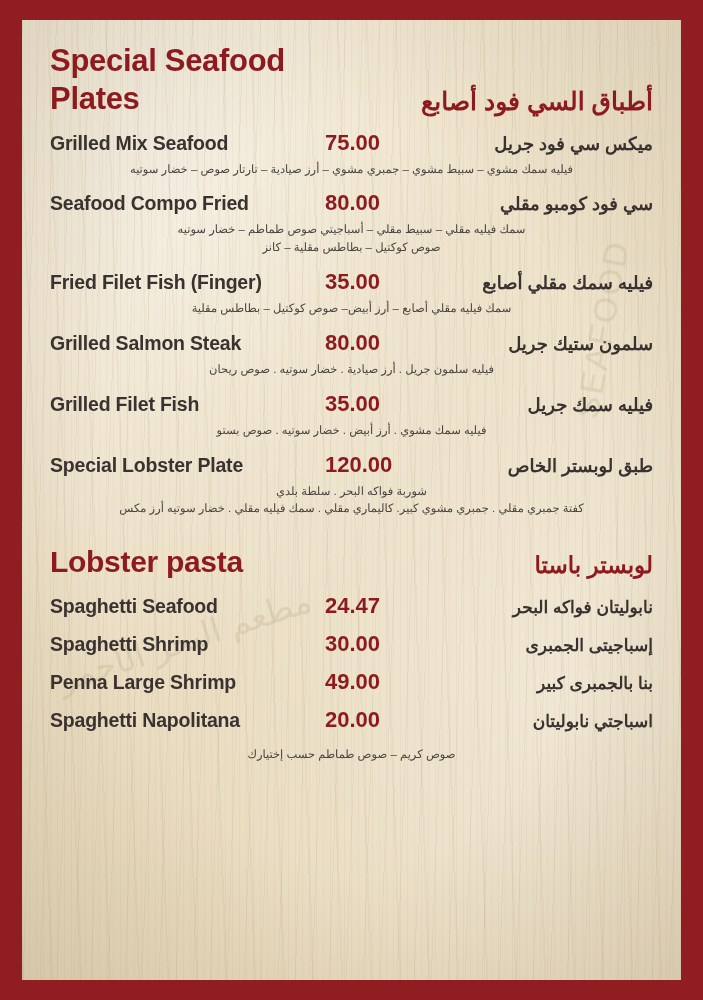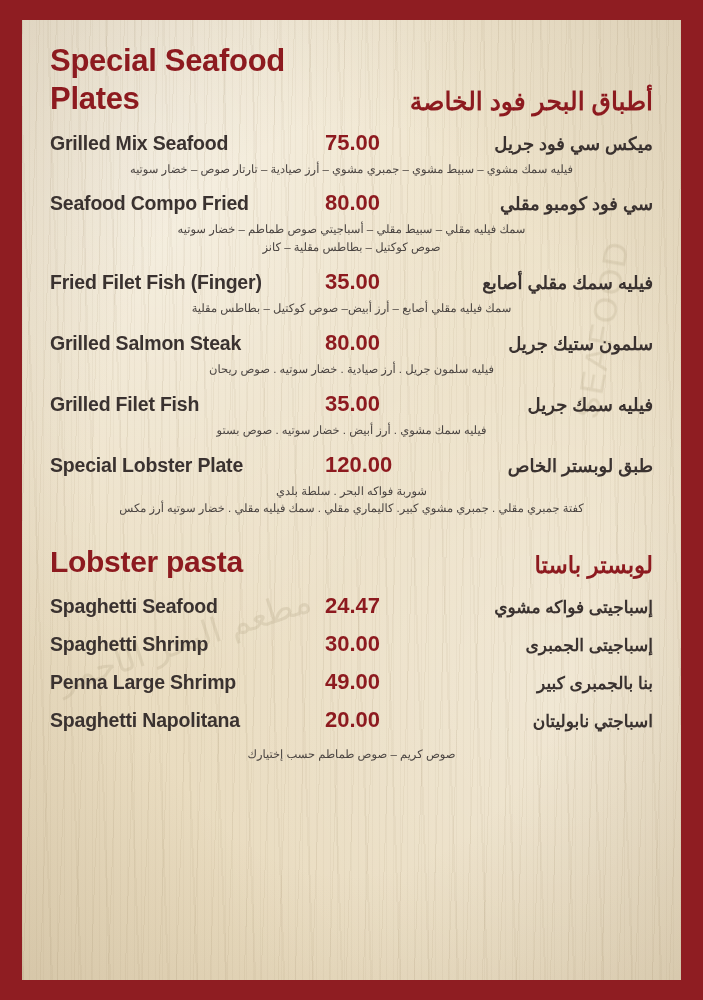--- a/index.html
+++ b/index.html
@@ -171,21 +171,21 @@
 
     <div class="watermark">
       <div class="wm-text wm1">مطعم البحر الأحمر</div>
       <div class="wm-text wm2">SEAFOOD</div>
     </div>
 
     <div class="content">
 
       <div class="section-head">
         <div class="section-title-en">Special Seafood Plates</div>
-        <div class="section-title-ar">أطباق البحر فود الخاصة</div>
+        <div class="section-title-ar">أطباق السي فود أصابع</div>
       </div>
 
       <div class="item">
         <div class="item-row">
           <div class="item-en">Grilled Mix Seafood</div>
           <div class="item-price">75.00</div>
           <div class="item-ar">ميكس سي فود جريل</div>
         </div>
         <div class="desc">
           <span class="desc-line">فيليه سمك مشوي – سبيط مشوي – جمبري مشوي – أرز صيادية – تارتار صوص – خضار سوتيه</span>
@@ -253,21 +253,21 @@
 
       <div class="section-head">
         <div class="section-title-en lobster">Lobster pasta</div>
         <div class="section-title-ar lobster">لوبستر باستا</div>
       </div>
 
       <div class="item pasta-item">
         <div class="item-row">
           <div class="item-en">Spaghetti Seafood</div>
           <div class="item-price">24.47</div>
-          <div class="item-ar">إسباجيتى فواكه مشوي</div>
+          <div class="item-ar">نابوليتان فواكه البحر</div>
         </div>
       </div>
 
       <div class="item pasta-item">
         <div class="item-row">
           <div class="item-en">Spaghetti Shrimp</div>
           <div class="item-price">30.00</div>
           <div class="item-ar">إسباجيتى الجمبرى</div>
         </div>
       </div>

